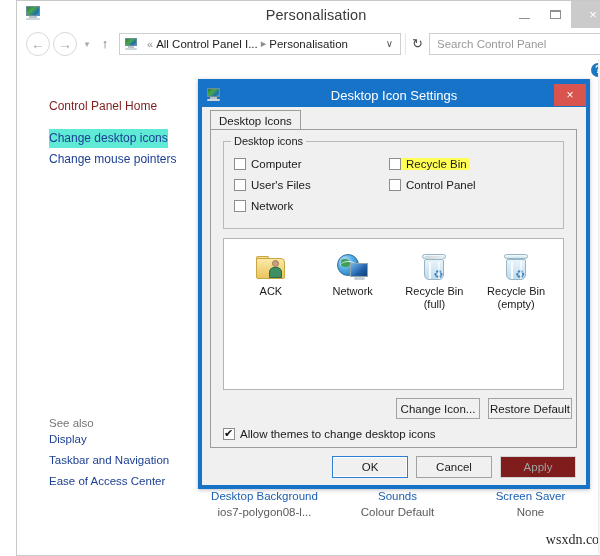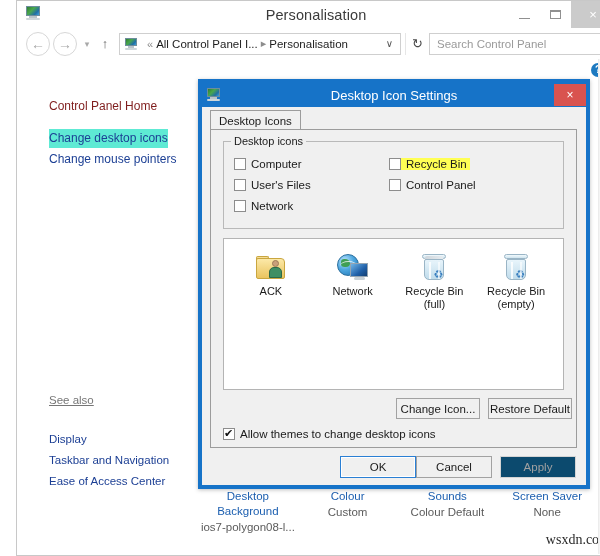--- a/index.html
+++ b/index.html
@@ -120,21 +120,21 @@
   }
   .pane-link{
     color:#1c3f94; margin-bottom:2px; line-height:19px; white-space:nowrap; width:max-content;
   }
   .pane-link.plain{ color:#7f1d1d;margin-top:24px;}
   .pane-link.hl{ background:#5eead4; }
   #pane-gap{ height:11px;}
   #see-also{
     position:absolute; left:31px; bottom:62px; font-size:11.5px;
   }
-  #see-also-label{ color:#767676; margin-bottom:23px;text-decoration:underline;}
+  #see-also-label{ color:#767676; margin-bottom:0;}
   #see-also .pane-link{ color:#1c3f94; line-height:21px; margin-bottom:0;}
 
   
   #theme-strip{
     position:absolute; left:180px; right:17px; bottom:3px; height:66px;
     display:flex; align-items:flex-start; padding-top:4px;
   }
   .theme-col{
     flex:1; text-align:center; font-size:11.5px;
   }
@@ -266,23 +266,23 @@
     font-size:11.5px; color:#1a1a1a; display:flex; align-items:center; justify-content:center;
   }
   #btn-change-icon{ position:absolute; left:185px; top:268px; width:84px;}
   #btn-restore-default{ position:absolute; left:277px; top:268px; width:84px;}
   #allow-themes-row{ position:absolute; left:12px; top:298px; }
 
   #dialog-buttons{
     position:absolute; left:0; right:0; bottom:0; height:37px;
     display:flex; align-items:center; justify-content:flex-end; padding-right:10px;
   }
-  #btn-ok{ width:76px; height:22px; margin-right:0; border:1px solid #2a7fd4; box-shadow:inset 0 0 0 1px #ffffff;}
+  #btn-ok{ width:76px; height:22px; margin-right:8px; border:1px solid #2a7fd4; box-shadow:inset 0 0 0 1px #ffffff;}
   #btn-cancel{ width:76px; height:22px; margin-right:8px;}
-  #btn-apply{ width:76px; height:22px; color:#a0a0a0; background:#0c4a6e; border-color:#d4d4d4;}
+  #btn-apply{ width:76px; height:22px; color:#a0a0a0; background:#7f1d1d; border-color:#d4d4d4;}
 </style>
 </head>
 <body>
 
 <div id="explorer-window">
 
   <div id="title-bar">
     <div id="app-icon">
       <div class="monitor-ico">
           <div class="scr"></div>
@@ -345,24 +345,20 @@
       <div id="see-also-label">See also</div>
       <div class="pane-link">Display</div>
       <div class="pane-link">Taskbar and Navigation</div>
       <div class="pane-link">Ease of Access Center</div>
     </div>
 
     <div id="theme-strip">
       <div class="theme-col">
         <div class="t-title">Desktop Background</div>
         <div class="t-value">ios7-polygon08-l...</div>
-      </div>
-      <div class="theme-col">
-        <div class="t-title">Colour</div>
-        <div class="t-value">Custom</div>
       </div>
       <div class="theme-col">
         <div class="t-title">Sounds</div>
         <div class="t-value">Colour Default</div>
       </div>
       <div class="theme-col">
         <div class="t-title">Screen Saver</div>
         <div class="t-value">None</div>
       </div>
     </div>

